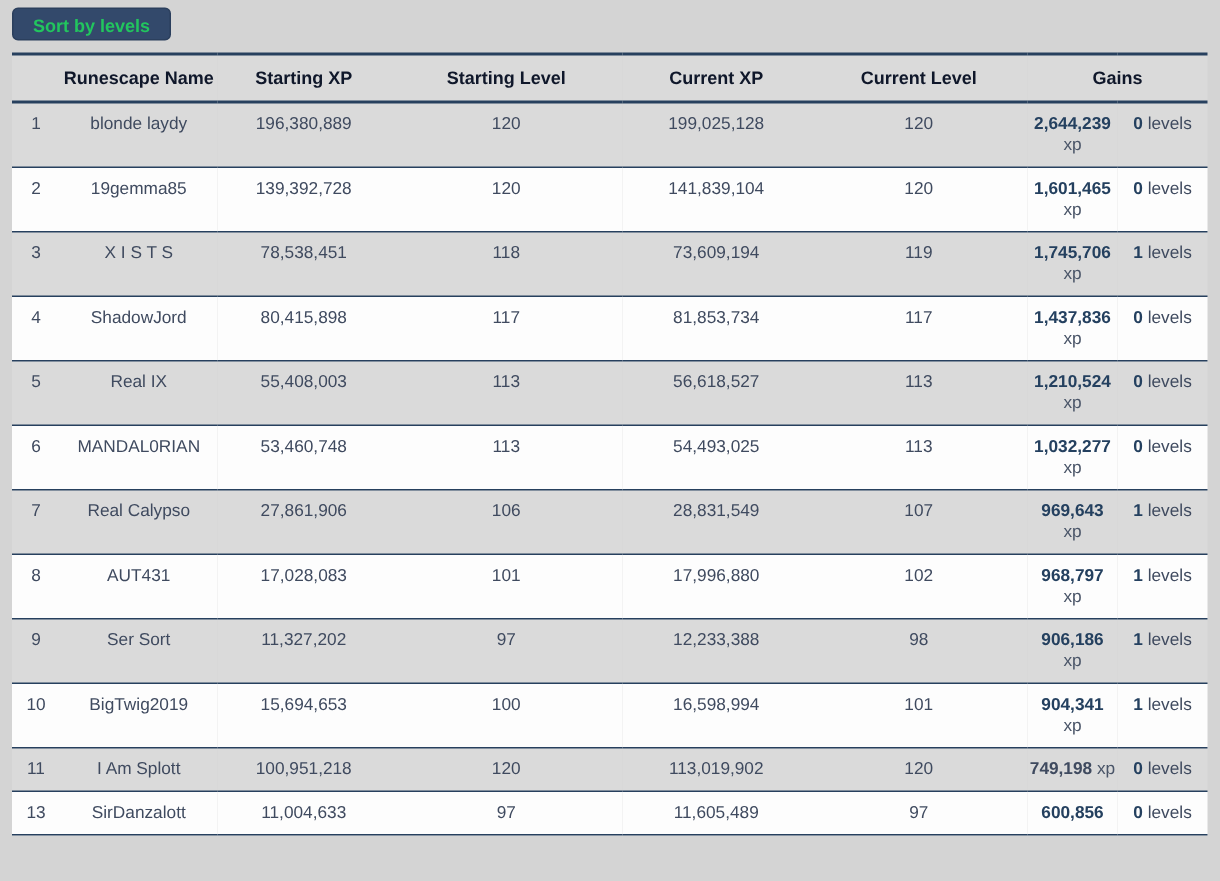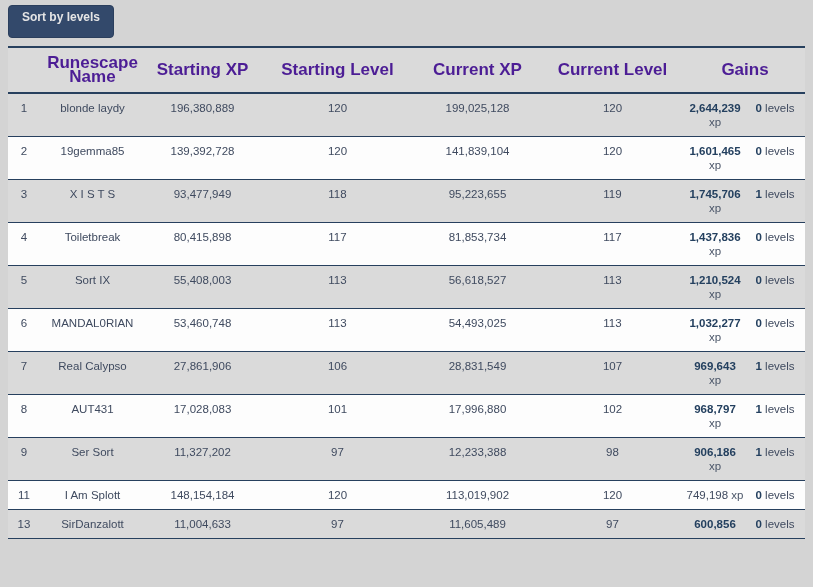--- a/index.html
+++ b/index.html
@@ -12,47 +12,47 @@
     font-family: "Liberation Sans", "DejaVu Sans", sans-serif;
   }
   .page {
     padding: 5px 8px 0 8px;
   }
   .sort-btn {
     display: inline-block;
     background: #33496b;
     border: 1px solid #2b3f5d;
     border-radius: 4px;
-    color: #e5e5e5;
+    color: #22c55e;
     font-size: 12px;
     font-weight: bold;
     font-family: "Liberation Sans", "DejaVu Sans", sans-serif;
-    padding: 4px 13px 13px 13px;
+    padding: 4px 13px 2px 13px;
     margin: 0 0 8px 0;
     cursor: pointer;
     line-height: 14px;
   }
   table.board {
     width: 797px;
     border-collapse: collapse;
     table-layout: fixed;
     border-top: 2px solid #27405e;
   }
   col.c-rank   { width: 32px; }
   col.c-name   { width: 105px; }
   col.c-sxp    { width: 115px; }
   col.c-slvl   { width: 155px; }
   col.c-cxp    { width: 125px; }
   col.c-clvl   { width: 145px; }
   col.c-gxp    { width: 60px; }
   col.c-glvl   { width: 60px; }
   thead th {
     background: #dadada;
-    color: #4c1d95;
-    font-size: 17px;
+    color: #0f172a;
+    font-size: 12px;
     font-weight: bold;
     text-align: center;
     padding: 8px 2px;
     border-bottom: 2px solid #27405e;
     line-height: 14px;
   }
   tbody td {
     font-size: 11.5px;
     color: #3f4a5f;
     text-align: center;
@@ -71,21 +71,21 @@
   }
   td.gain-xp .unit {
     display: block;
     color: #4a5568;
   }
   td.gain-xp.inline .num,
   td.gain-xp.inline .unit {
     display: inline;
   }
   td.gain-xp.plain .num {
-    font-weight: normal;
+    font-weight: bold;
     color: #3f4a5f;
   }
   td.gain-lvl .lvl-num {
     font-weight: bold;
     color: #24405f;
   }
 </style>
 </head>
 <body>
 
@@ -137,46 +137,46 @@
         <td>120</td>
         <td class="gain-xp">
             <span class="num">1,601,465</span>
             <span class="unit">xp</span>
           </td>
         <td class="gain-lvl"><span class="lvl-num">0</span> <span>levels</span></td>
       </tr>
       <tr>
         <td>3</td>
         <td>X I S T S</td>
-        <td>93,477,949</td>
+        <td>78,538,451</td>
         <td>118</td>
-        <td>95,223,655</td>
+        <td>73,609,194</td>
         <td>119</td>
         <td class="gain-xp">
             <span class="num">1,745,706</span>
             <span class="unit">xp</span>
           </td>
         <td class="gain-lvl"><span class="lvl-num">1</span> <span>levels</span></td>
       </tr>
       <tr>
         <td>4</td>
-        <td>Toiletbreak</td>
+        <td>ShadowJord</td>
         <td>80,415,898</td>
         <td>117</td>
         <td>81,853,734</td>
         <td>117</td>
         <td class="gain-xp">
             <span class="num">1,437,836</span>
             <span class="unit">xp</span>
           </td>
         <td class="gain-lvl"><span class="lvl-num">0</span> <span>levels</span></td>
       </tr>
       <tr>
         <td>5</td>
-        <td>Sort IX</td>
+        <td>Real IX</td>
         <td>55,408,003</td>
         <td>113</td>
         <td>56,618,527</td>
         <td>113</td>
         <td class="gain-xp">
             <span class="num">1,210,524</span>
             <span class="unit">xp</span>
           </td>
         <td class="gain-lvl"><span class="lvl-num">0</span> <span>levels</span></td>
       </tr>
@@ -226,23 +226,36 @@
         <td>97</td>
         <td>12,233,388</td>
         <td>98</td>
         <td class="gain-xp">
             <span class="num">906,186</span>
             <span class="unit">xp</span>
           </td>
         <td class="gain-lvl"><span class="lvl-num">1</span> <span>levels</span></td>
       </tr>
       <tr>
+        <td>10</td>
+        <td>BigTwig2019</td>
+        <td>15,694,653</td>
+        <td>100</td>
+        <td>16,598,994</td>
+        <td>101</td>
+        <td class="gain-xp">
+            <span class="num">904,341</span>
+            <span class="unit">xp</span>
+          </td>
+        <td class="gain-lvl"><span class="lvl-num">1</span> <span>levels</span></td>
+      </tr>
+      <tr>
         <td>11</td>
         <td>I Am Splott</td>
-        <td>148,154,184</td>
+        <td>100,951,218</td>
         <td>120</td>
         <td>113,019,902</td>
         <td>120</td>
         <td class="gain-xp inline plain"><span class="num">749,198</span> <span class="unit">xp</span></td>
         <td class="gain-lvl"><span class="lvl-num">0</span> <span>levels</span></td>
       </tr>
       <tr>
         <td>13</td>
         <td>SirDanzalott</td>
         <td>11,004,633</td>

